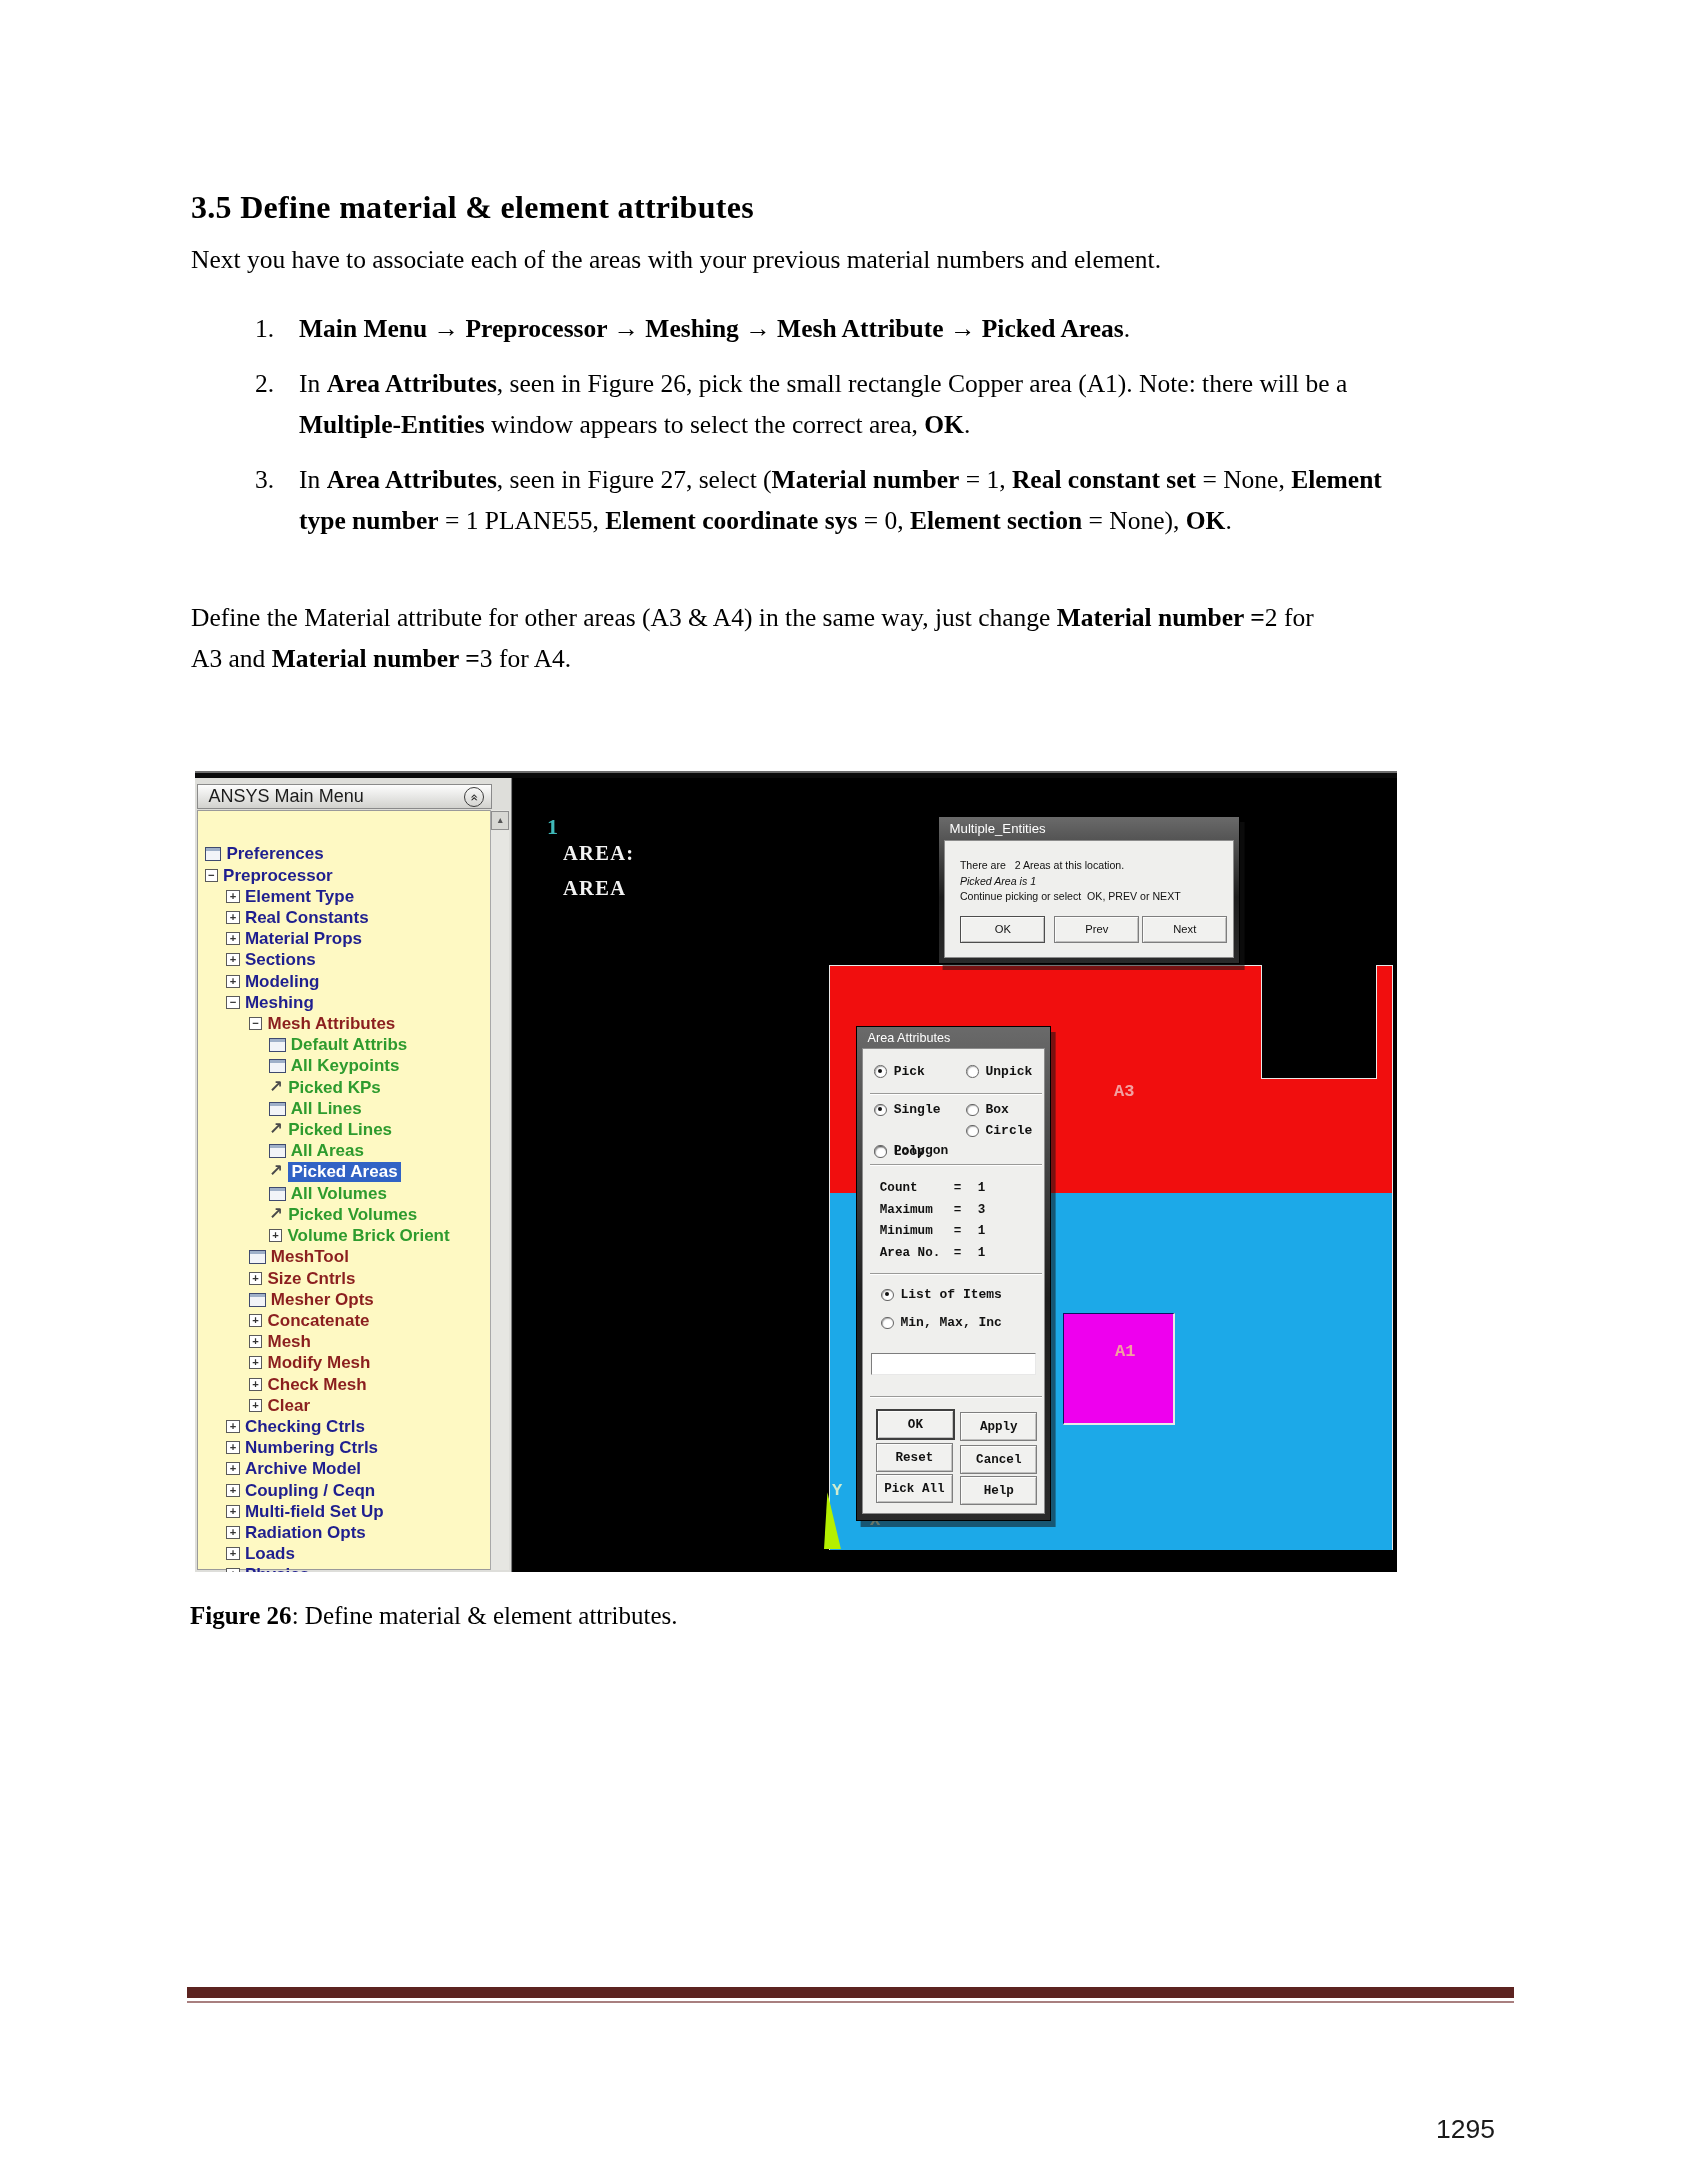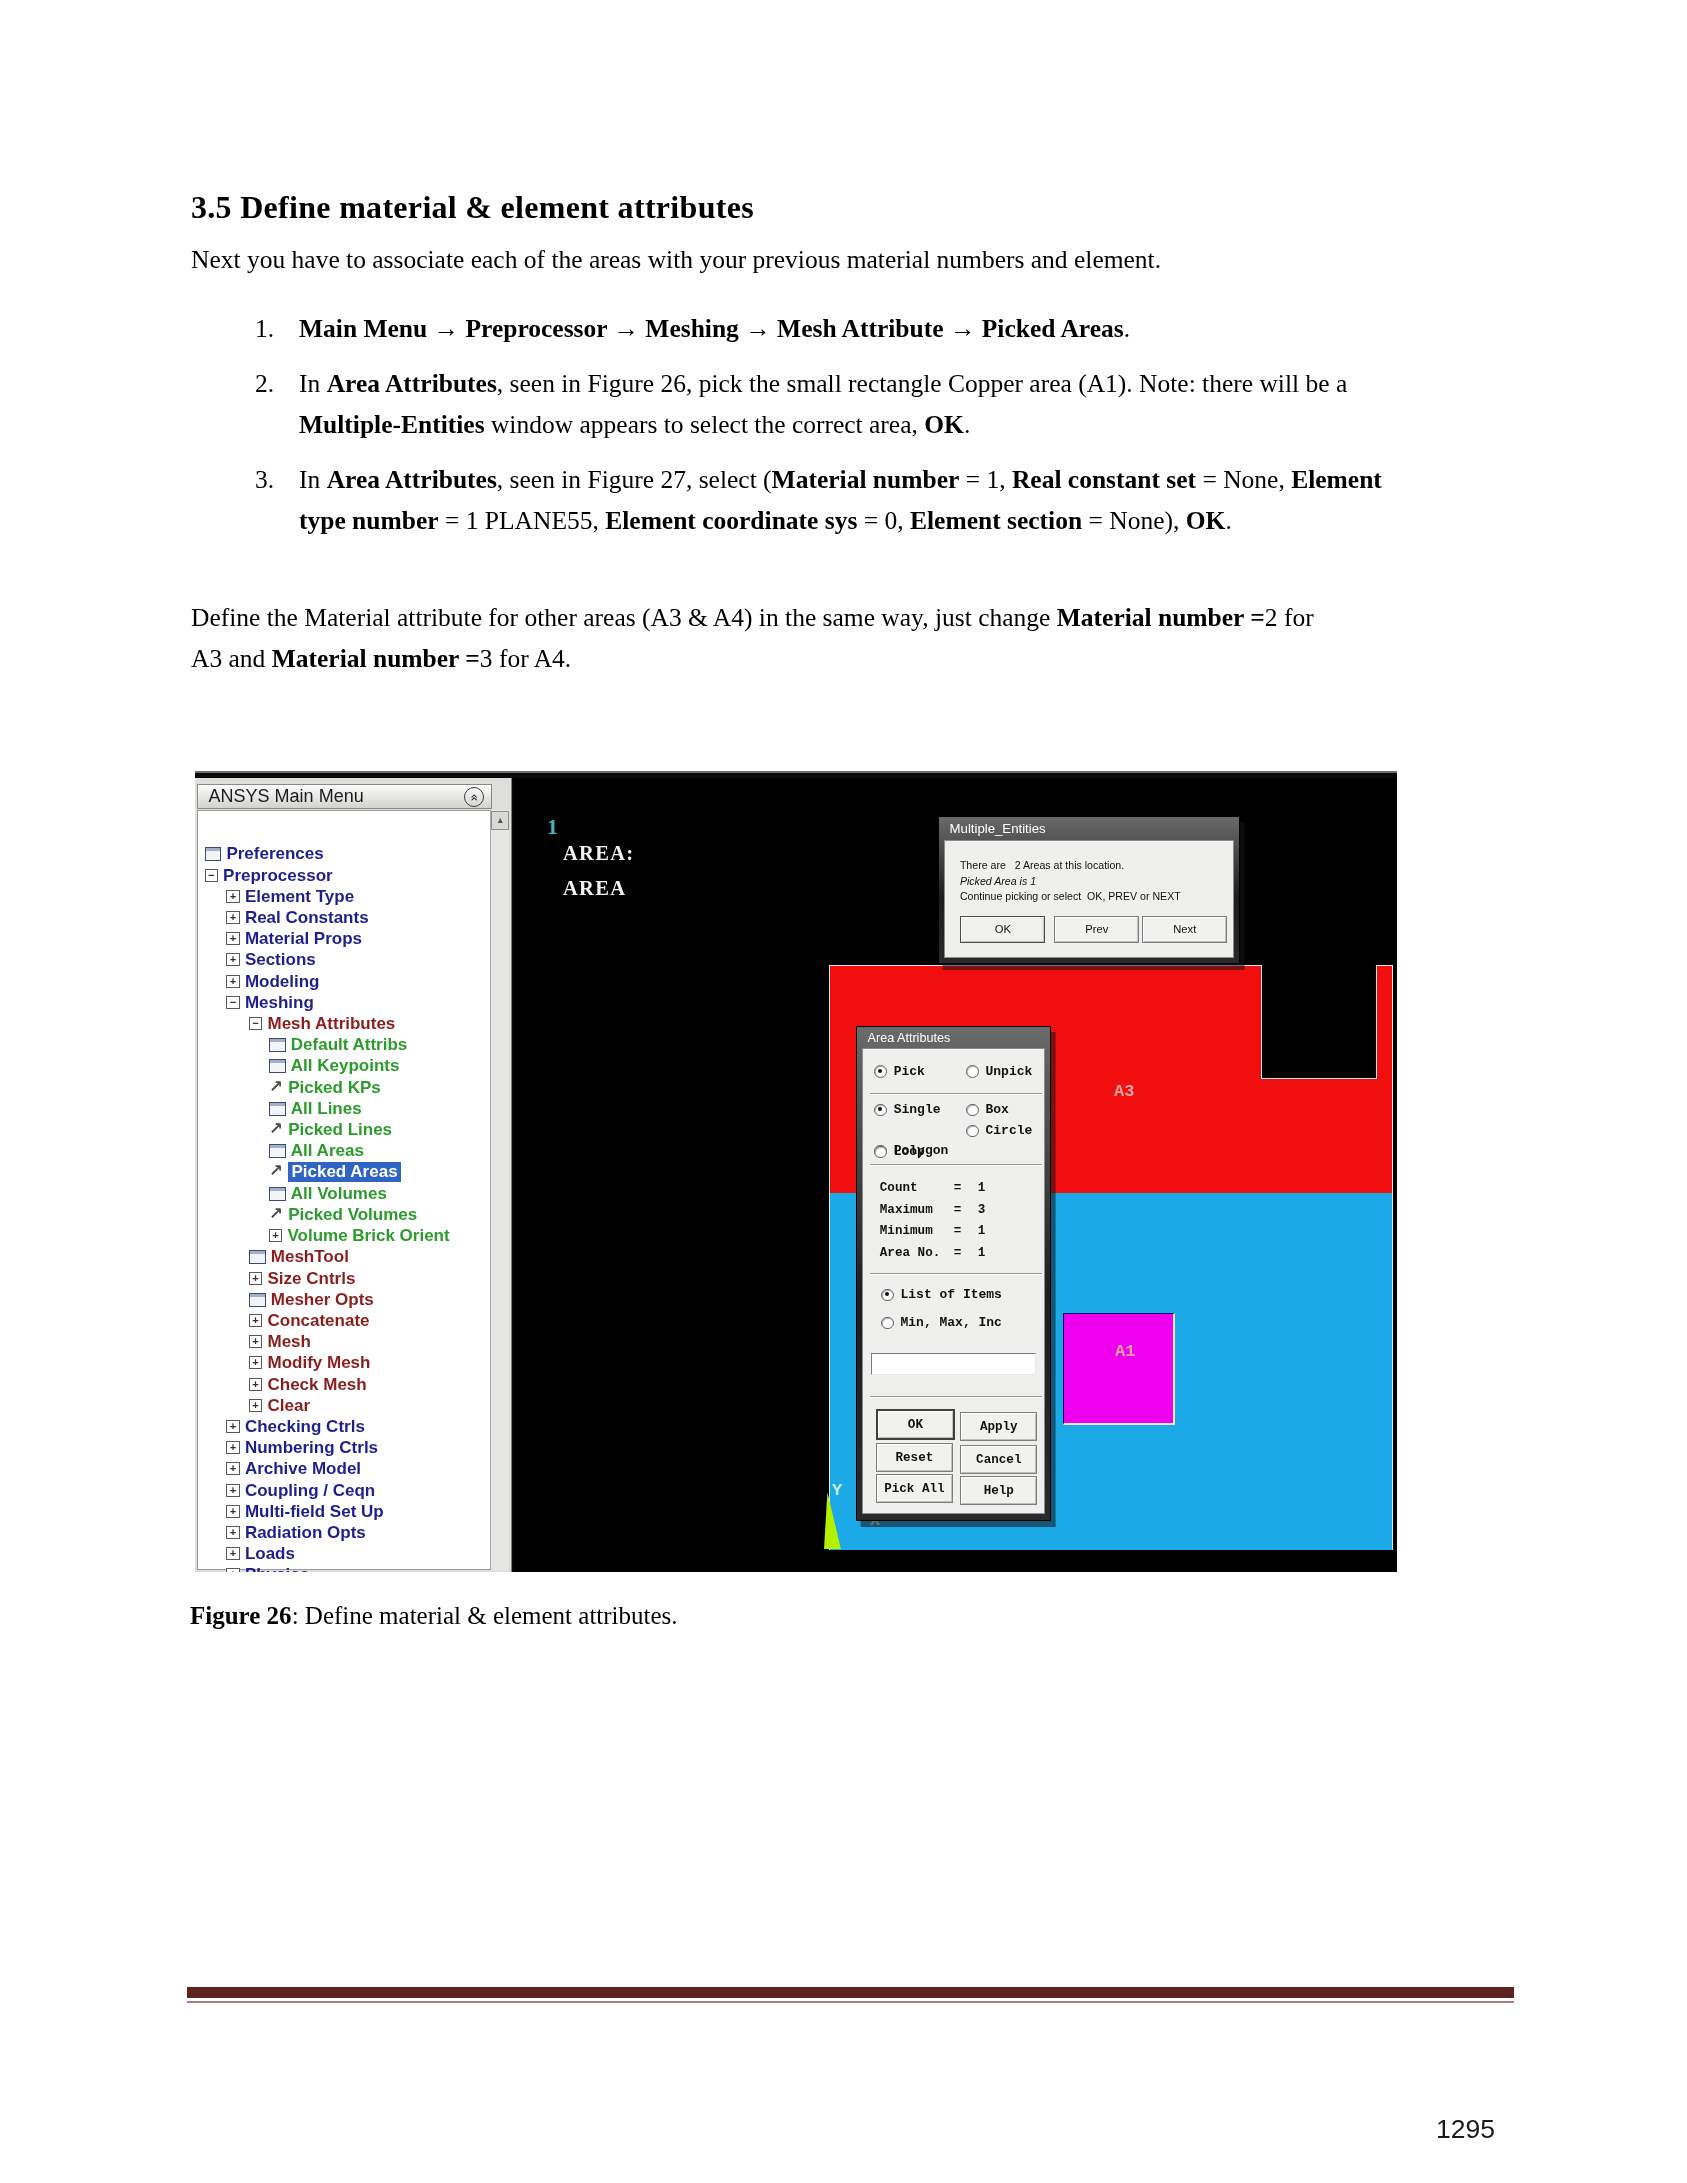--- a/index.html
+++ b/index.html
@@ -30,21 +30,21 @@
   #menu-panel{position:absolute;left:0;top:5.3px;width:316px;height:794px;background:#dededa;
               border-right:1.3px solid #7e7e7e;}
   #menu-header{position:absolute;left:2px;top:5.3px;width:295px;height:25px;
                background:linear-gradient(#fdfdfd,#d2d2ce);border:0.7px solid #8a8a8a;
                font-family:"Liberation Sans",sans-serif;font-size:18px;color:#1c1c1c;
                display:flex;align-items:center;padding-left:10.6px;box-sizing:border-box;}
   #collapse-circle{position:absolute;right:6.6px;top:2.6px;width:18px;height:18px;border:1.3px solid #3c3c3c;
                    border-radius:50%;display:flex;align-items:center;justify-content:center;}
   #collapse-circle .chev{display:inline-block;transform:rotate(90deg);font-size:13.2px;color:#222;
                          font-family:"DejaVu Sans",sans-serif;line-height:1;}
-  #menu-list{position:absolute;left:2px;top:32px;width:295px;height:760px;background:#ffffff;
+  #menu-list{position:absolute;left:2px;top:32px;width:295px;height:760px;background:#fef9c3;
              border:0.7px solid #9a9a9a;box-sizing:border-box;padding-left:36px;}
   #menu-scrollbar{position:absolute;right:2px;top:32px;width:18.5px;height:760px;background:#e6e6e2;
                   border-left:0.7px solid #a8a8a8;}
   #scroll-up{position:absolute;left:0.7px;top:0.7px;width:16px;height:17px;background:#d8d8d4;border:0.7px solid #8e8e8e;
              font-size:8.6px;color:#555;display:flex;align-items:center;justify-content:center;}
   .tree-row{position:absolute;height:20.5px;display:flex;align-items:center;gap:5.3px;
             font-family:"Liberation Sans",sans-serif;font-size:17px;font-weight:bold;white-space:nowrap;}
   .c-navy{color:#1f1f8f;}
   .c-maroon{color:#8b1f1f;}
   .c-green{color:#2e9b2e;}

